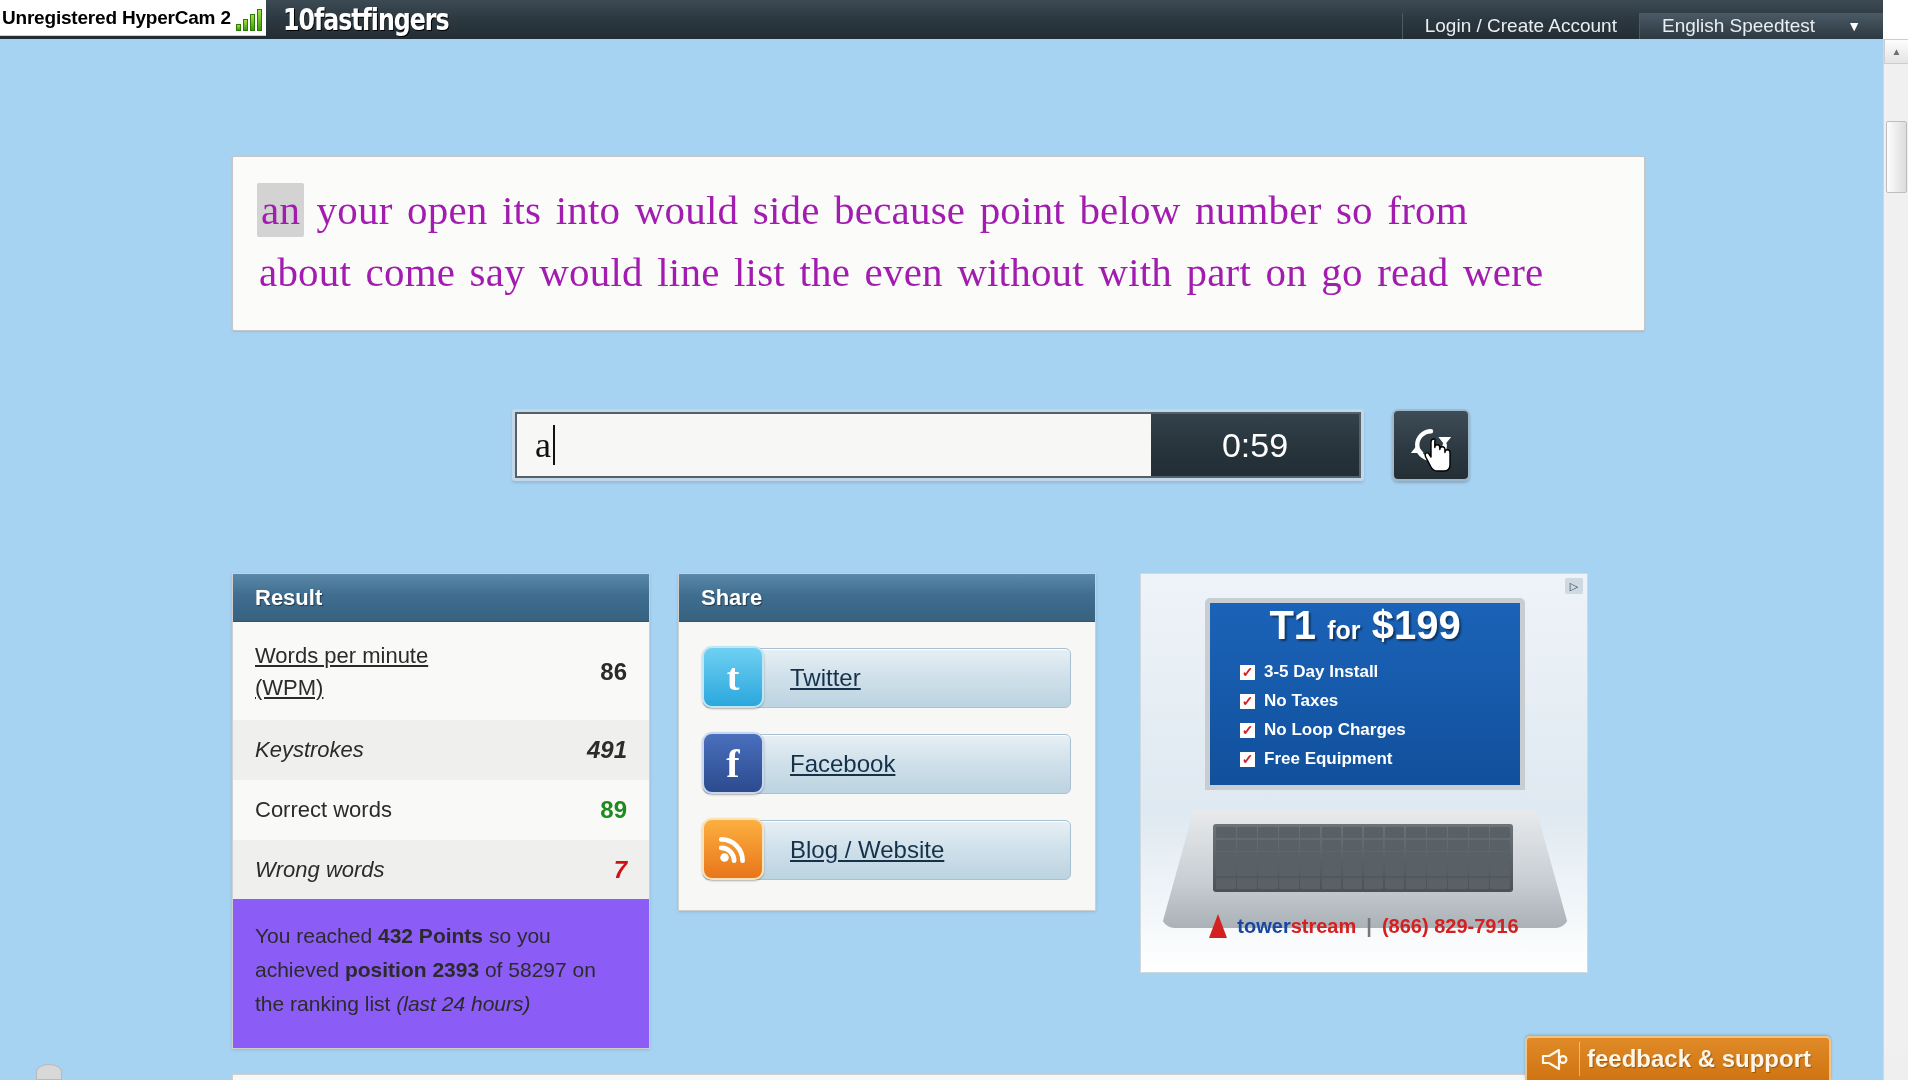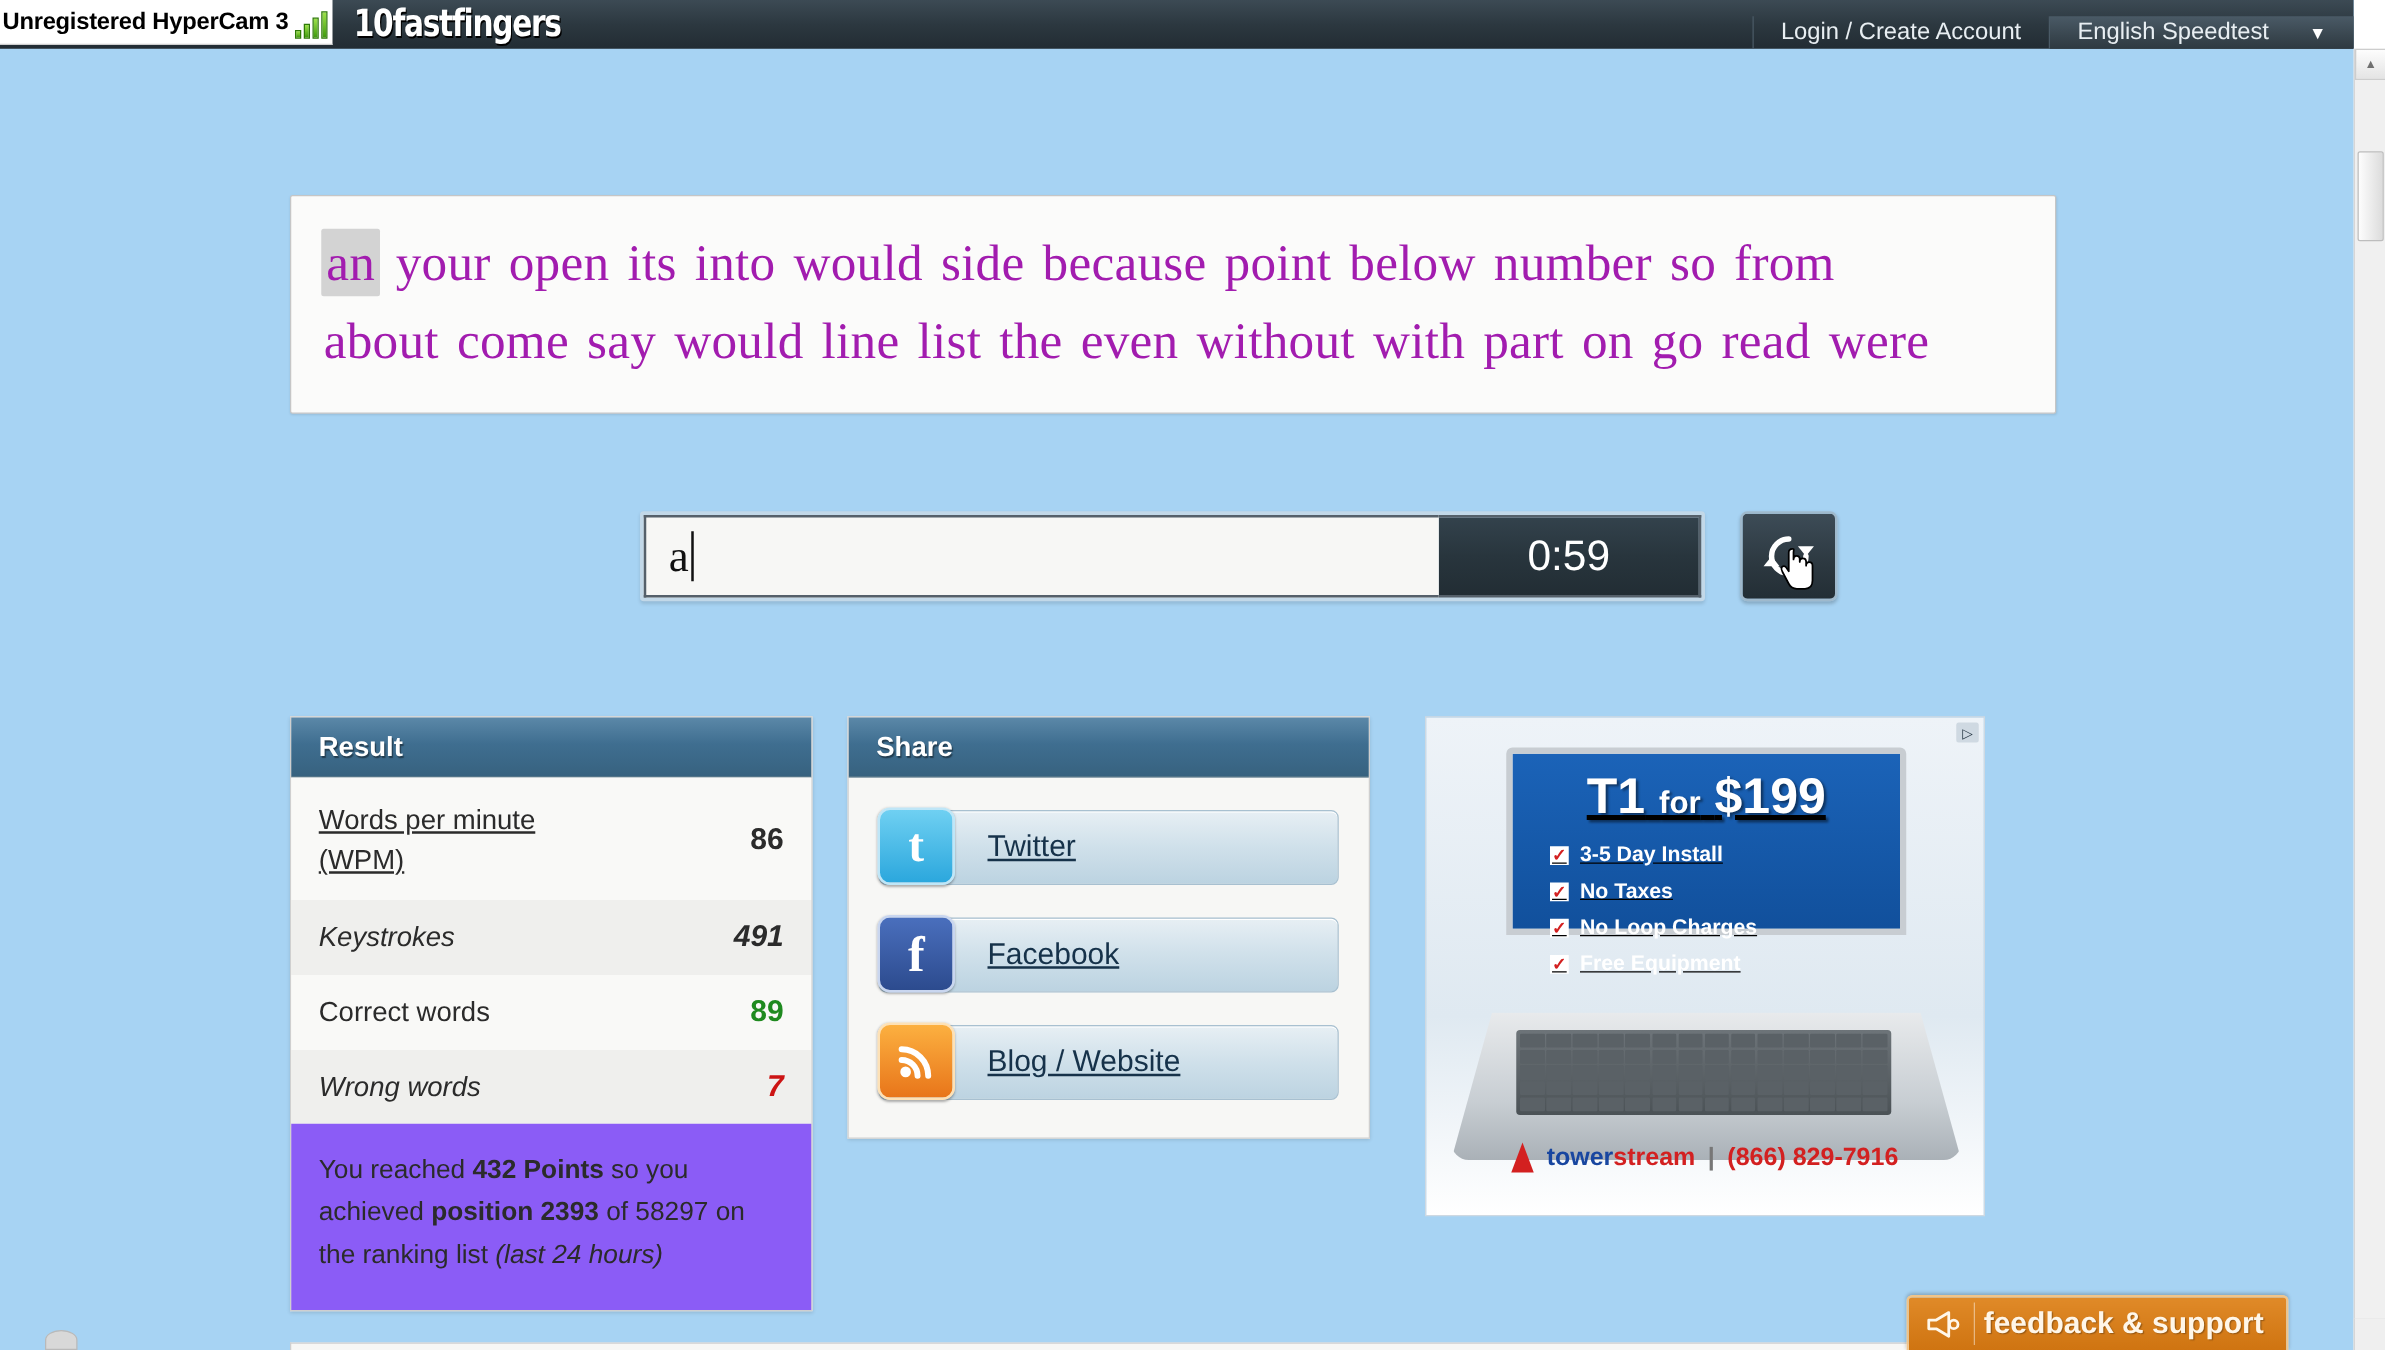--- a/index.html
+++ b/index.html
@@ -327,26 +327,25 @@
     width: 18px; height: 16px;
     background: #cfd9e2;
     color: #2a3a48;
     font-size: 11px;
     display: flex; align-items: center; justify-content: center;
     border-radius: 2px;
   }
   .ad-screen {
     position: absolute;
     left: 64px; top: 24px;
-    width: 320px; height: 150px;
+    width: 320px; height: 192px;
     background: linear-gradient(to bottom, #1b63b8 0%, #11509c 100%);
     border: 5px solid #c8cdd2;
     border-radius: 5px 5px 0 0;
-    padding: 12px 16px;
-    text-decoration: underline;
+    padding: 0 16px;
   }
   .ad-head {
     color: #fff;
     font-size: 40px;
     font-weight: bold;
     text-align: center;
     text-shadow: 2px 2px 2px rgba(0,0,0,0.45);
     white-space: nowrap;
   }
   .ad-head .sm { font-size: 25px; }
@@ -720,21 +719,21 @@
         <circle cx="24" cy="13.5" r="3.4" fill="none" stroke="#fff7ea" stroke-width="2.2"></circle>
       </svg>
       <span class="fb-sep"></span>
       <span class="fb-label">feedback &amp; support</span>
     </div>
 
     <div class="taskbar-dot"></div>
   </div>
 
   <div class="hypercam">
-    <span class="hypercam-text">Unregistered HyperCam 3</span>
+    <span class="hypercam-text">Unregistered HyperCam 2</span>
     <span class="hypercam-bars">
       <i></i>
         <i></i>
         <i></i>
         <i></i>
     </span>
   </div>
 
   <div class="scrollbar">
     <div class="sb-btn">▲</div>

